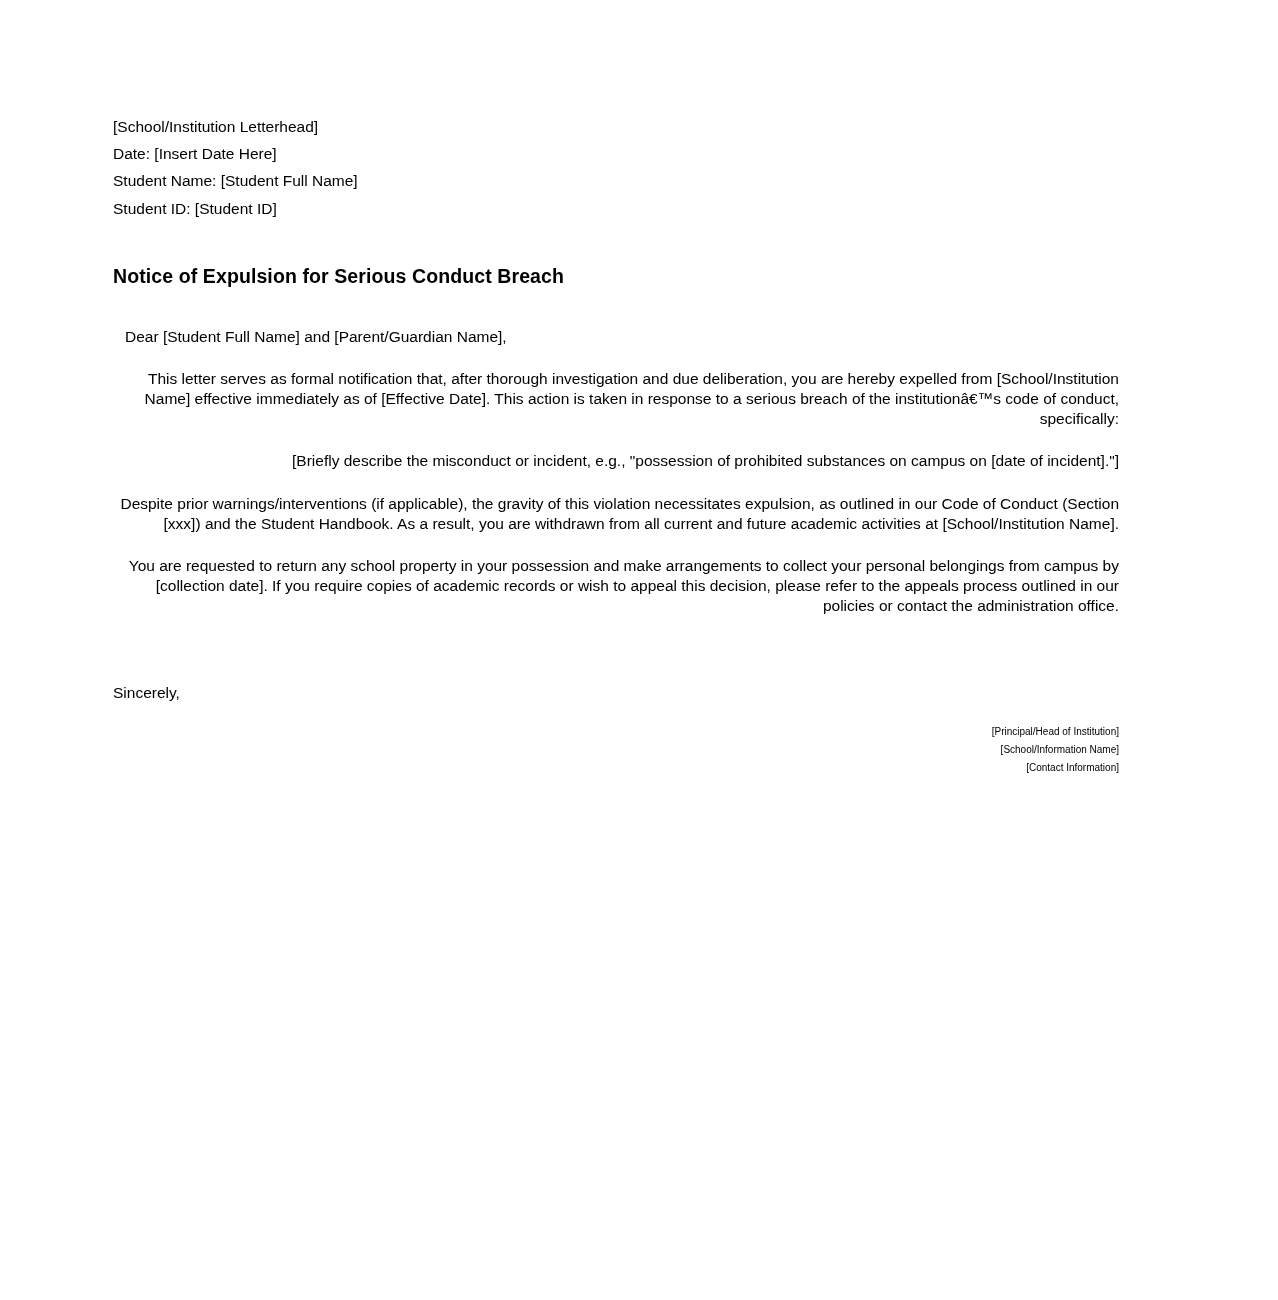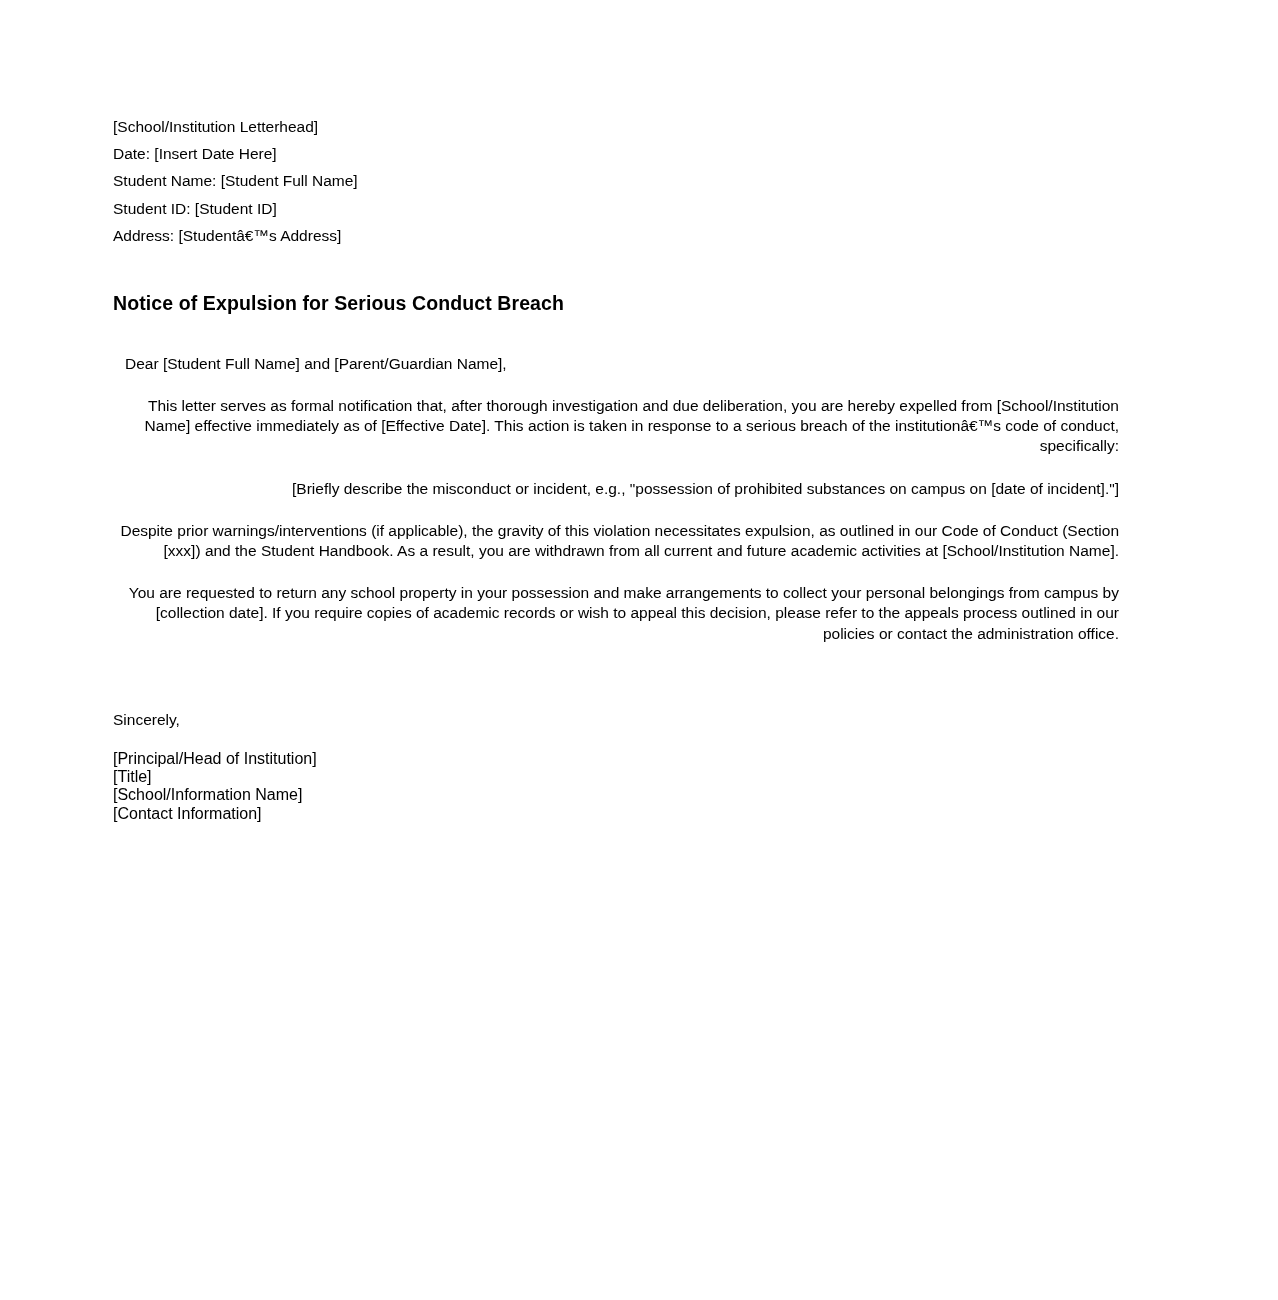--- a/index.html
+++ b/index.html
@@ -60,50 +60,49 @@
   }
   .closing {
     font-size: 15.5px;
     line-height: 20px;
     margin: 66px 0 0 0;
   }
   .signature-block {
     margin: 20px 0 0 0;
   }
   .sig-line {
-    font-size: 16px;
+    font-size: 10px;
     line-height: 18.3px;
+    text-align: right;
   }
 </style>
 </head>
 <body>
 
 <div class="page">
   <div class="doc">
 
     <div class="header-block">
       <div class="header-line">[School/Institution Letterhead]</div>
       <div class="header-line">Date: [Insert Date Here]</div>
       <div class="header-line">Student Name: [Student Full Name]</div>
       <div class="header-line">Student ID: [Student ID]</div>
-      <div class="header-line">Address: [Studentâ€™s Address]</div>
     </div>
 
     <h1 class="doc-title">Notice of Expulsion for Serious Conduct Breach</h1>
 
     <p class="salutation">Dear [Student Full Name] and [Parent/Guardian Name],</p>
 
     <p class="para">This letter serves as formal notification that, after thorough investigation and due deliberation, you are hereby expelled from [School/Institution Name] effective immediately as of [Effective Date]. This action is taken in response to a serious breach of the institutionâ€™s code of conduct, specifically:</p>
     <p class="para">[Briefly describe the misconduct or incident, e.g., "possession of prohibited substances on campus on [date of incident]."]</p>
     <p class="para">Despite prior warnings/interventions (if applicable), the gravity of this violation necessitates expulsion, as outlined in our Code of Conduct (Section [xxx]) and the Student Handbook. As a result, you are withdrawn from all current and future academic activities at [School/Institution Name].</p>
     <p class="para">You are requested to return any school property in your possession and make arrangements to collect your personal belongings from campus by [collection date]. If you require copies of academic records or wish to appeal this decision, please refer to the appeals process outlined in our policies or contact the administration office.</p>
 
     <p class="closing">Sincerely,</p>
 
     <div class="signature-block">
       <div class="sig-line">[Principal/Head of Institution]</div>
-      <div class="sig-line">[Title]</div>
       <div class="sig-line">[School/Information Name]</div>
       <div class="sig-line">[Contact Information]</div>
     </div>
 
   </div>
 </div>
 
 </body></html>

